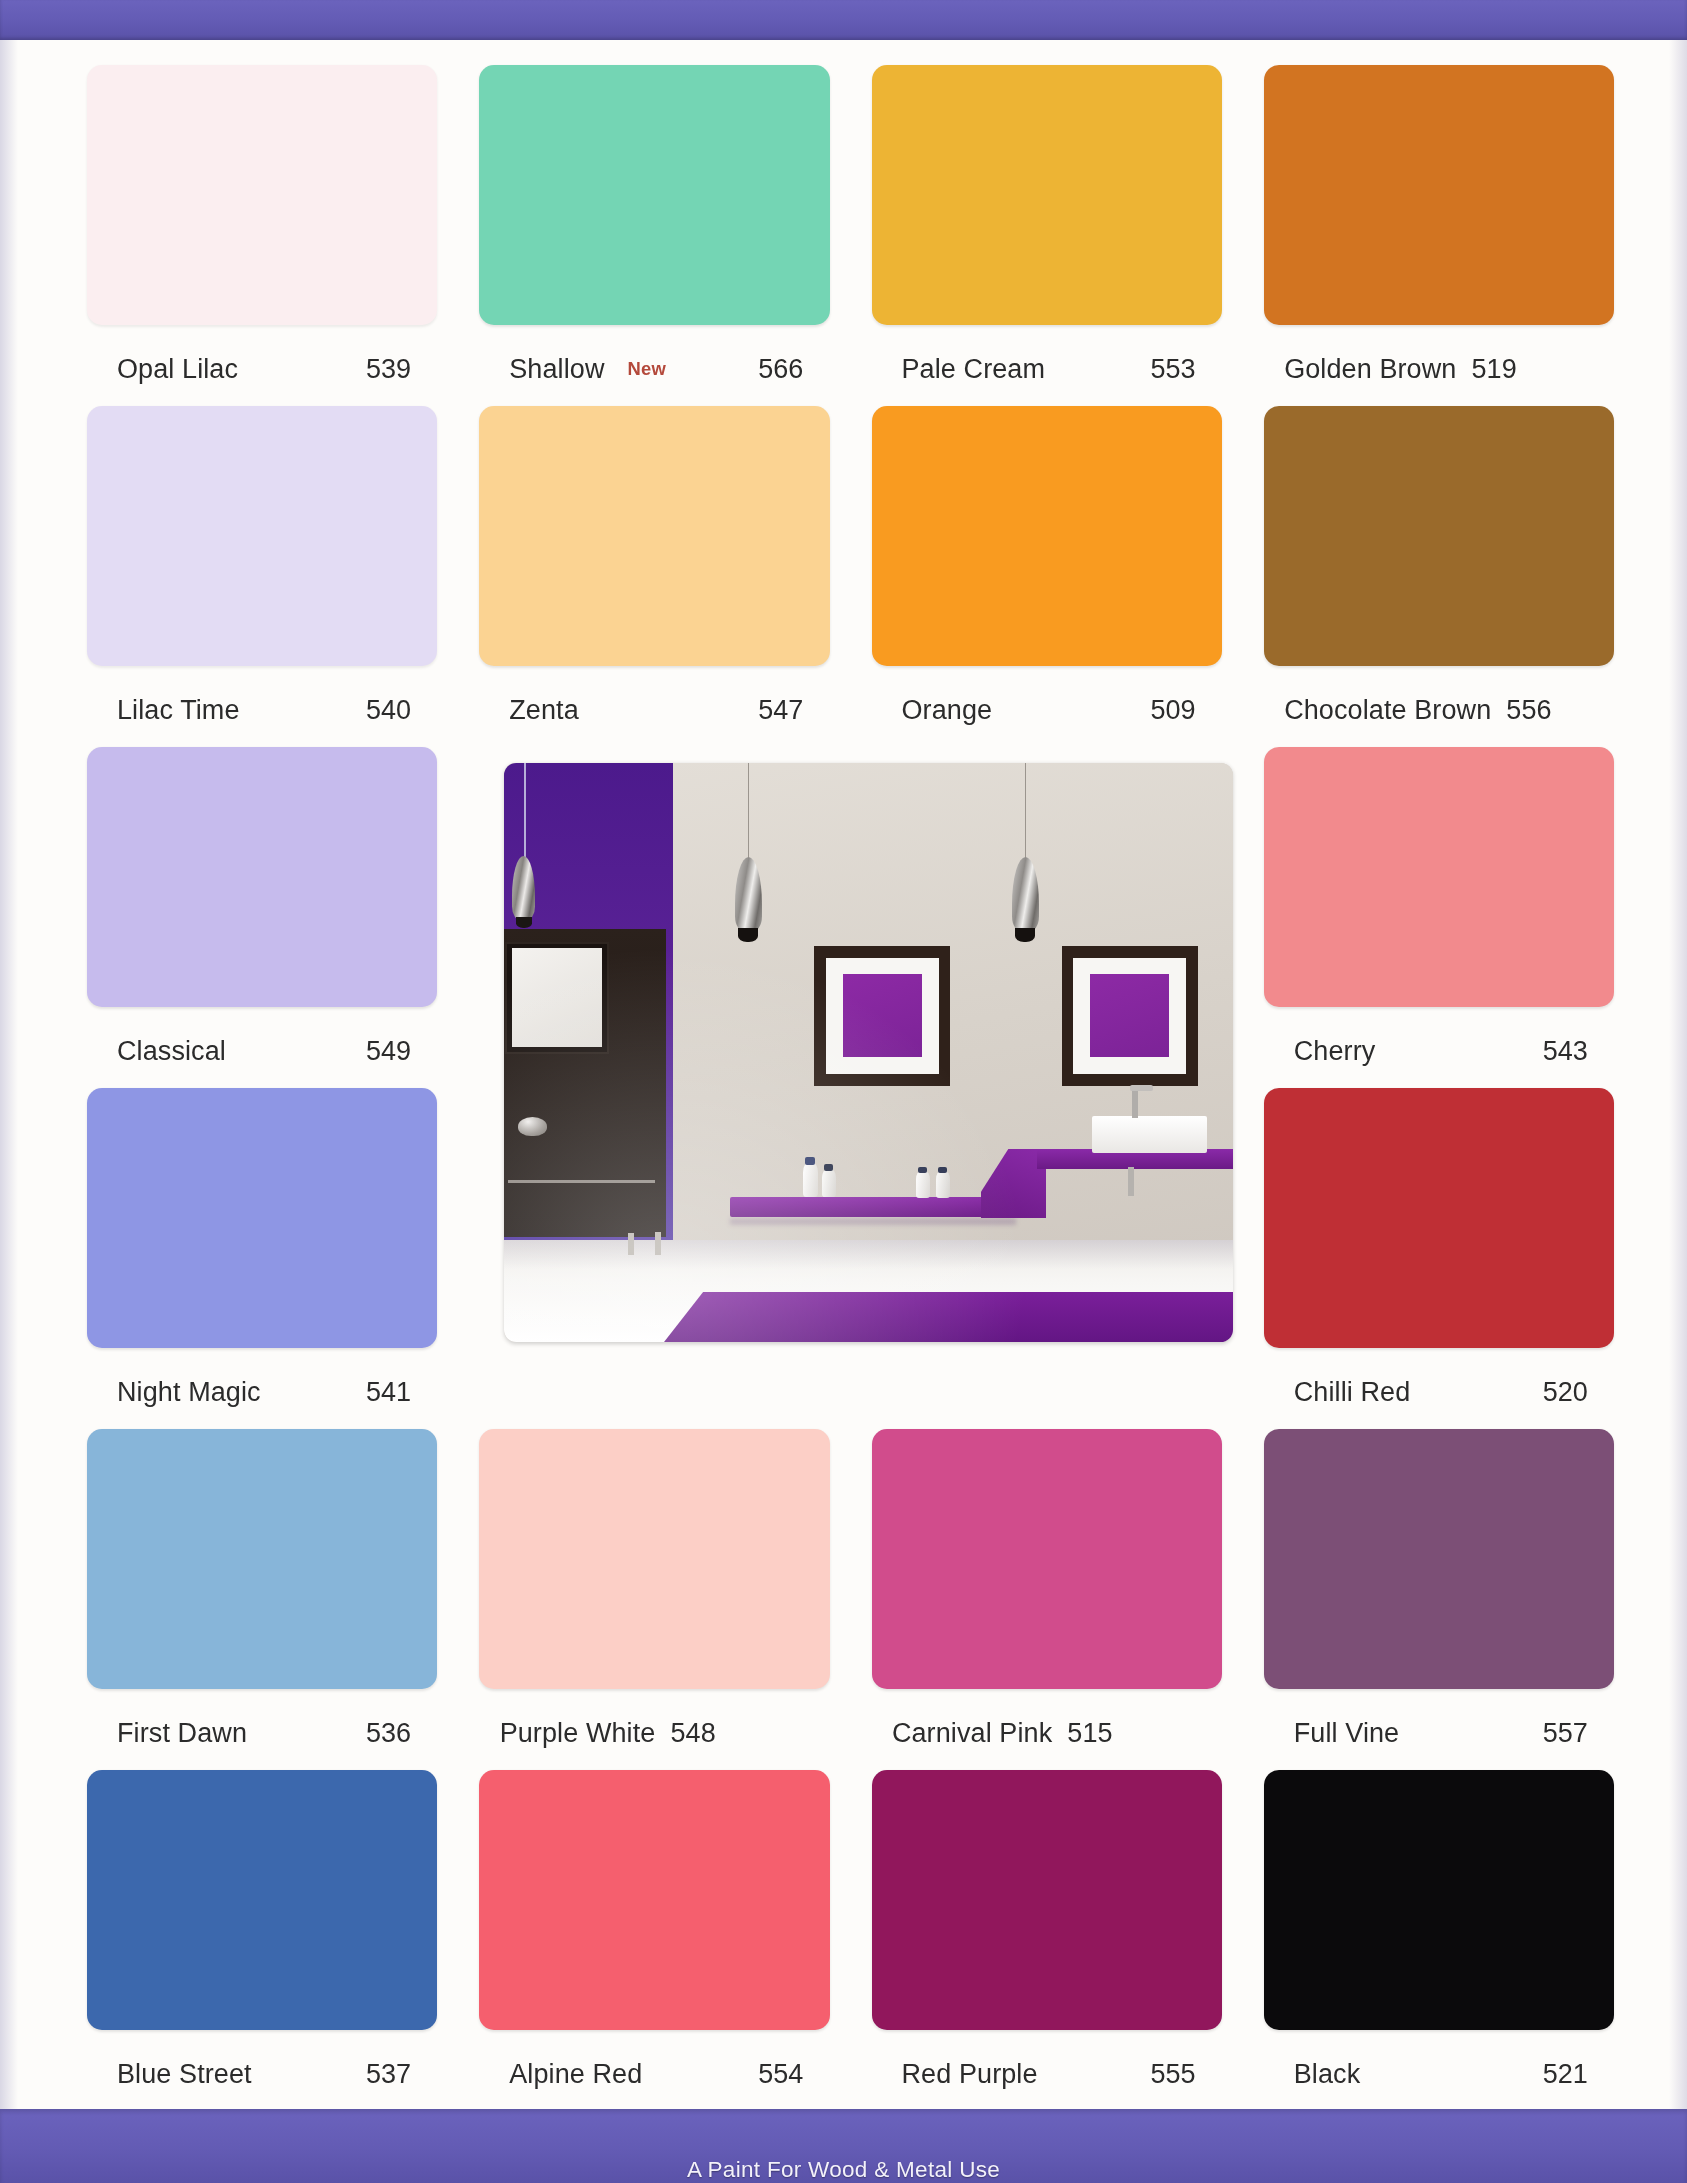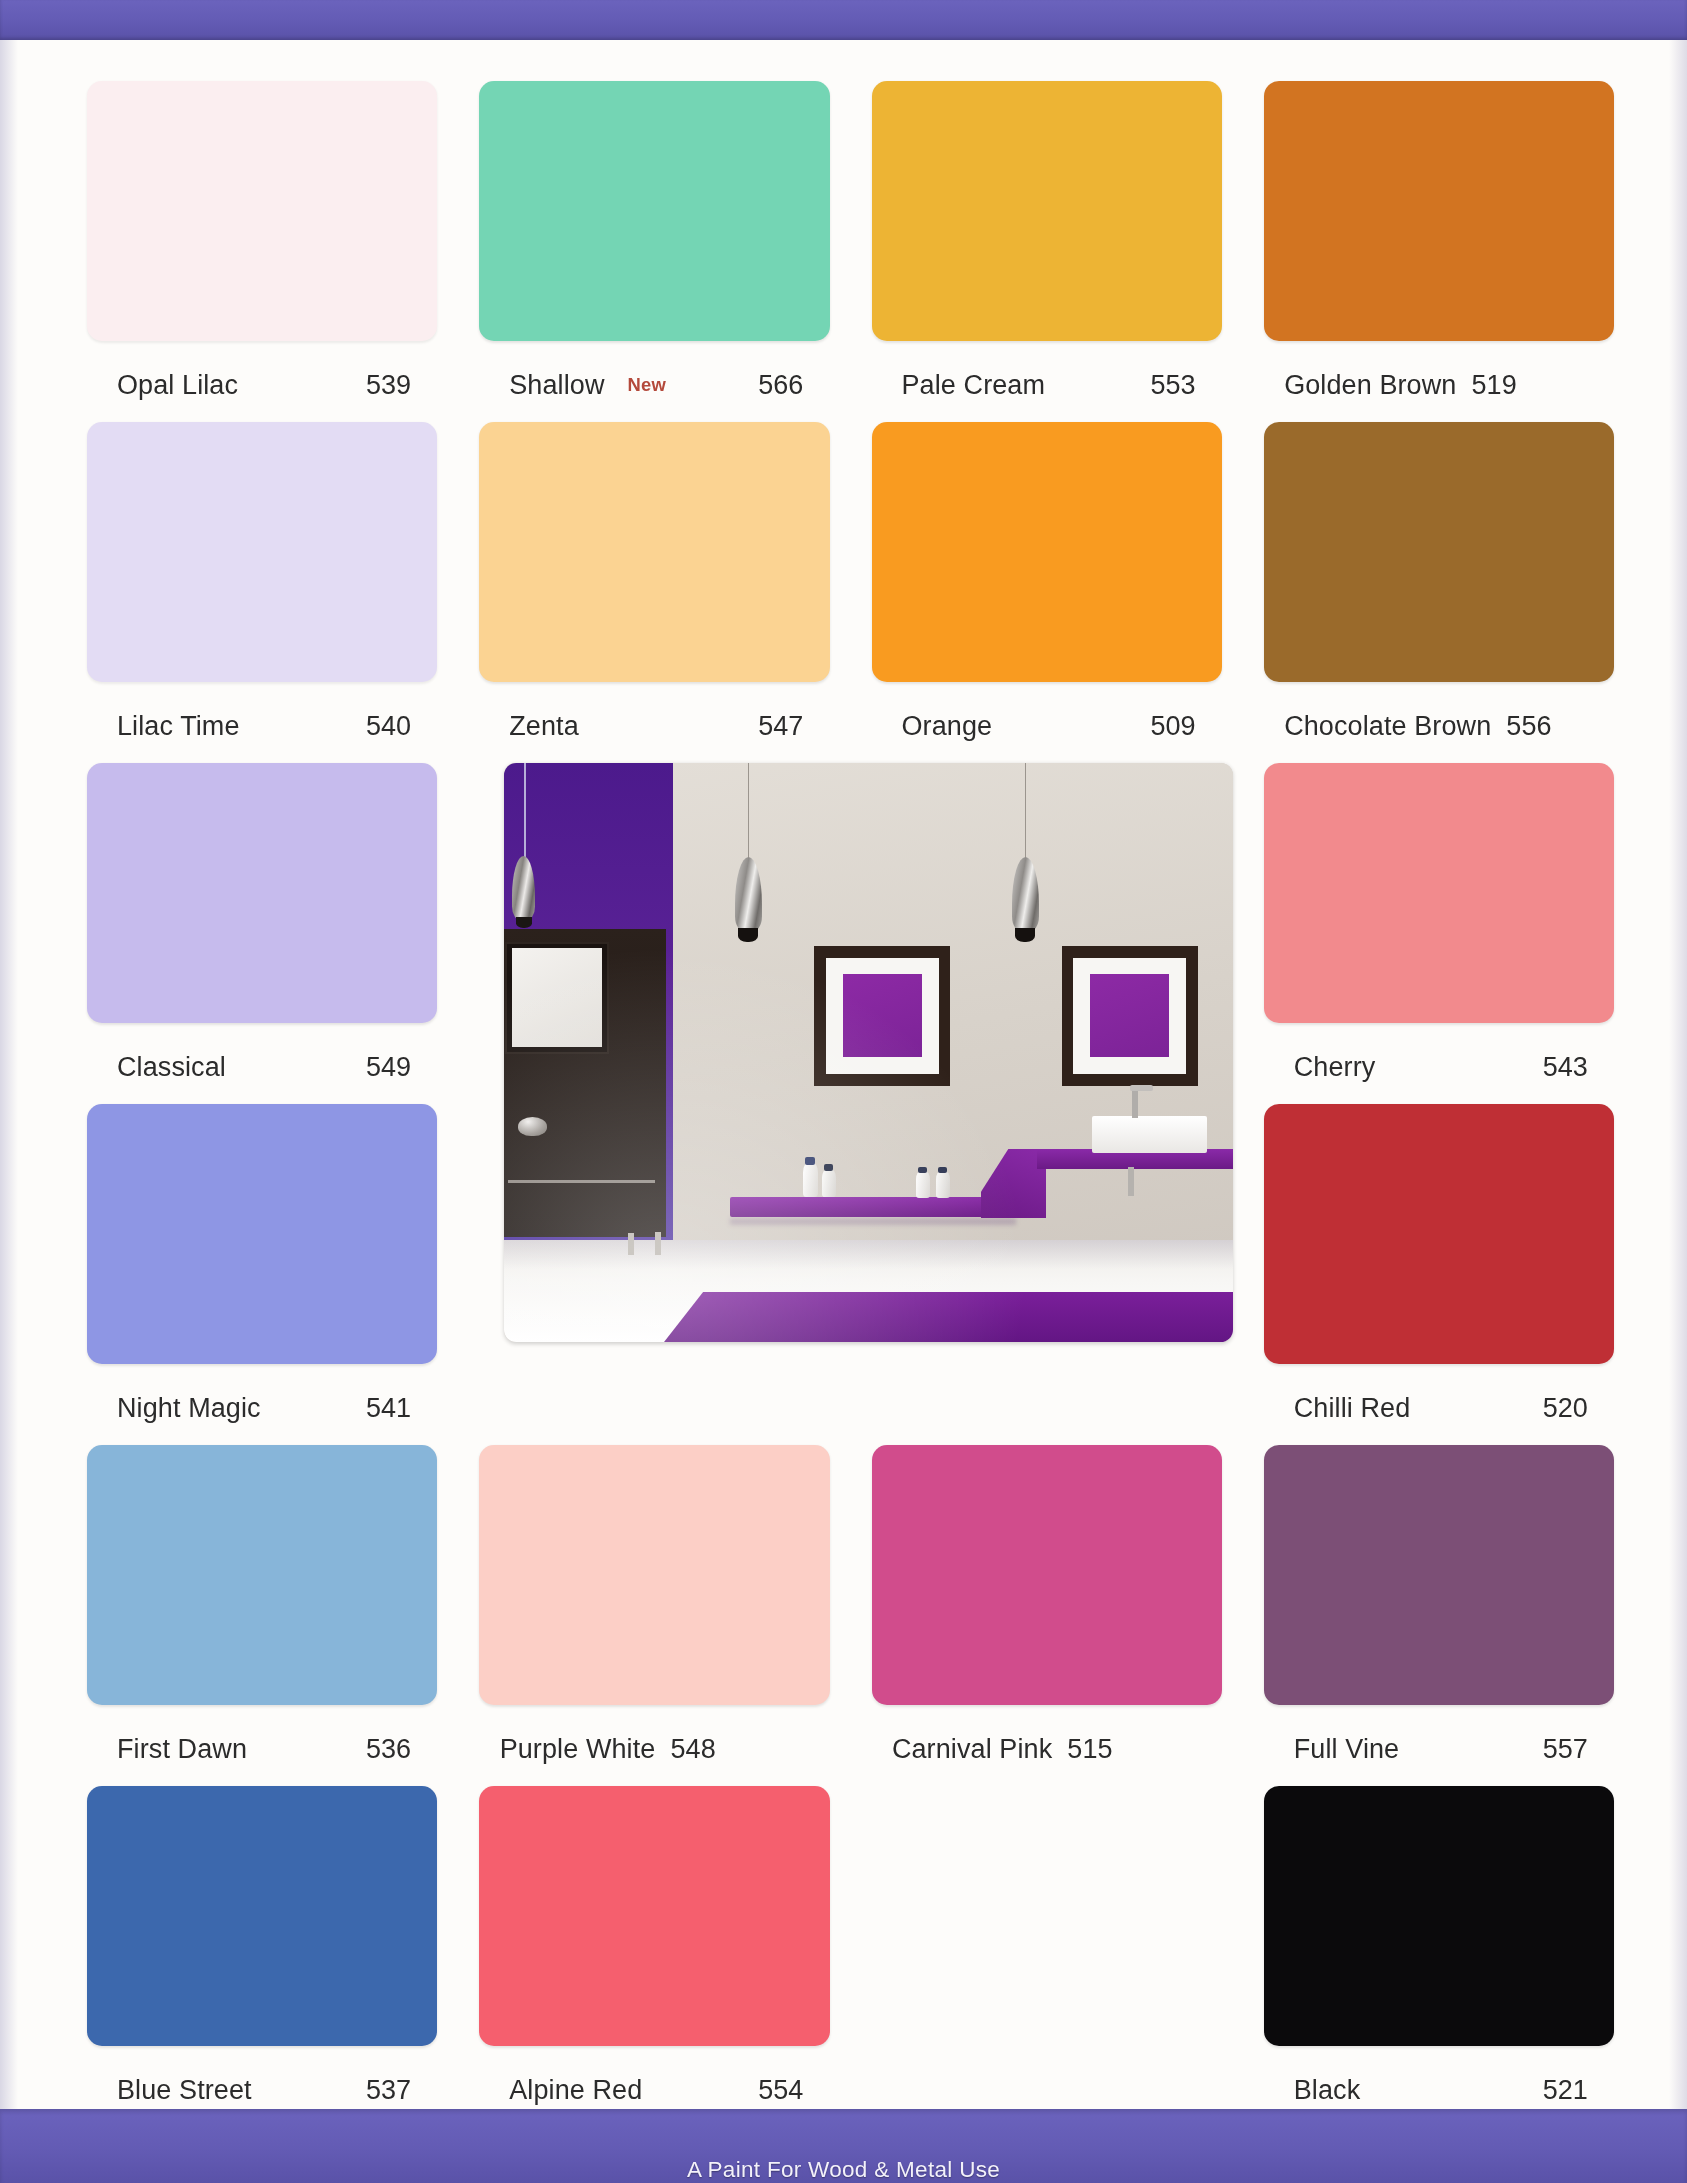--- a/index.html
+++ b/index.html
@@ -61,21 +61,20 @@
   
   #grid {
     position: absolute;
     top: 65px;
     left: 87px;
     width: 1527px;
     display: grid;
     grid-template-columns: repeat(4, 1fr);
     grid-template-rows: repeat(6, 341px);
     column-gap: 42px;
-    margin-top: 16px;
   }
 
   .cell { position: relative; }
 
   .swatch {
     width: 100%;
     height: 260px;
     border-radius: 15px;
     box-shadow: 0 1.4px 2.7px rgba(0,0,0,0.10);
   }
@@ -395,20 +394,27 @@
           <span class="cap-code">537</span>
         </div>
       </div>
       <div class="cell" style="grid-area: 6 / 2;">
         <div class="swatch" style="background: rgb(245, 95, 110);"></div>
         <div class="caption">
           <span class="cap-name">Alpine Red</span>
           <span class="cap-code">554</span>
         </div>
       </div>
+      <div class="cell" style="grid-area: 6 / 3;">
+        <div class="swatch" style="background: rgb(145, 23, 92);"></div>
+        <div class="caption">
+          <span class="cap-name">Red Purple</span>
+          <span class="cap-code">555</span>
+        </div>
+      </div>
       <div class="cell" style="grid-area: 6 / 4;">
         <div class="swatch" style="background: rgb(11, 10, 12);"></div>
         <div class="caption">
           <span class="cap-name">Black</span>
           <span class="cap-code">521</span>
         </div>
       </div>
     </div>
 
   <div id="photo">

